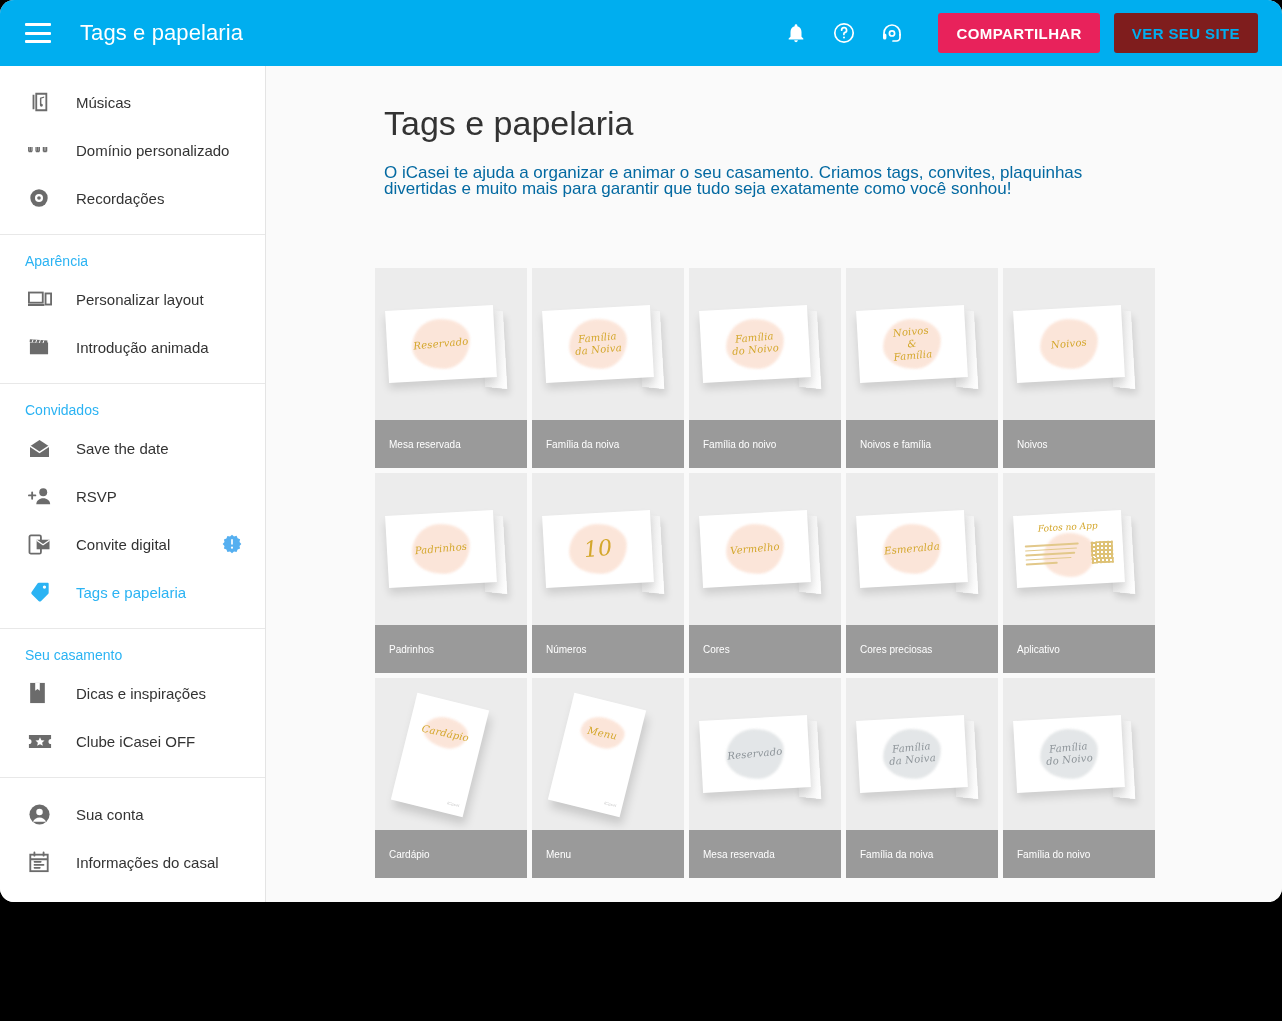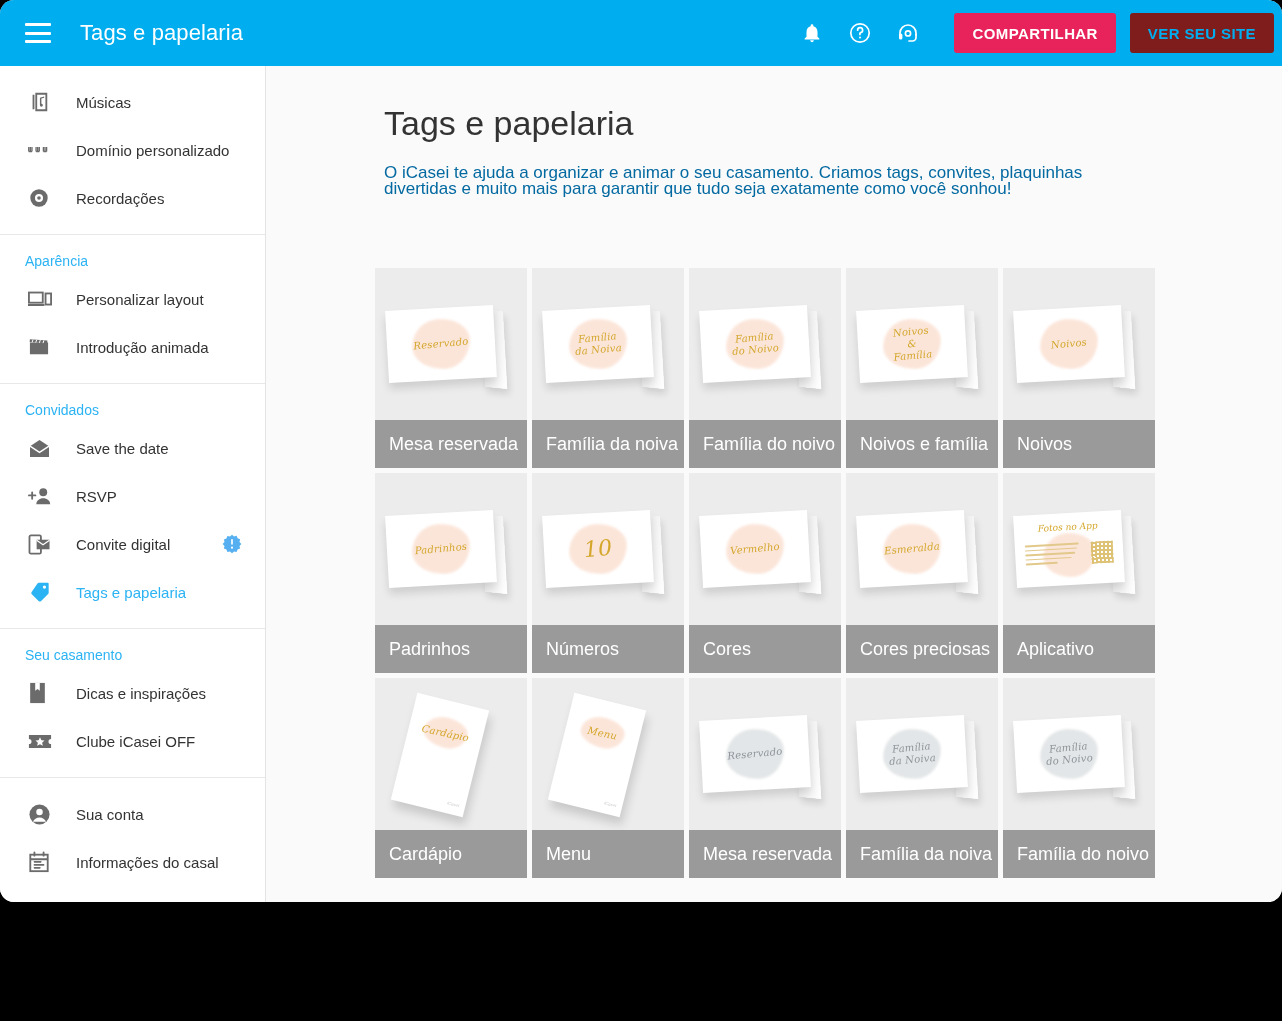--- a/index.html
+++ b/index.html
@@ -33,21 +33,21 @@
     cursor: pointer;
   }
   #hamburger span { display:block; height: 3px; background: #fff; border-radius: 1px; }
   #header-title {
     margin-left: 29px;
     color: #fff;
     font-size: 22px;
     letter-spacing: .1px;
   }
   #header-right {
-    margin-left: auto; margin-right: 8px;
+    margin-left: auto; margin-right: 24px;
     display: flex; align-items: center; gap: 0px;
   }
   .hicon {
     width: 48px; height: 48px;
     display: flex; align-items: center; justify-content: center;
     cursor: pointer;
   }
   .hicon svg { display: block; }
   .hbtn {
     height: 40px;
@@ -133,21 +133,21 @@
   .card-img {
     position: relative;
     height: 152px;
     background: #ececec;
     overflow: hidden;
   }
   .card-label {
     height: 48px;
     background: #9a9a9a;
     color: #fff;
-    font-size: 18px;
+    font-size: 10px;
     display: flex; align-items: center;
     padding-left: 14px;
     white-space: nowrap;
     overflow: hidden;
   }
 
   
   .tent { position: absolute; left: 0; top: 0; width: 152px; height: 152px; }
   .tent .front {
     position: absolute;

